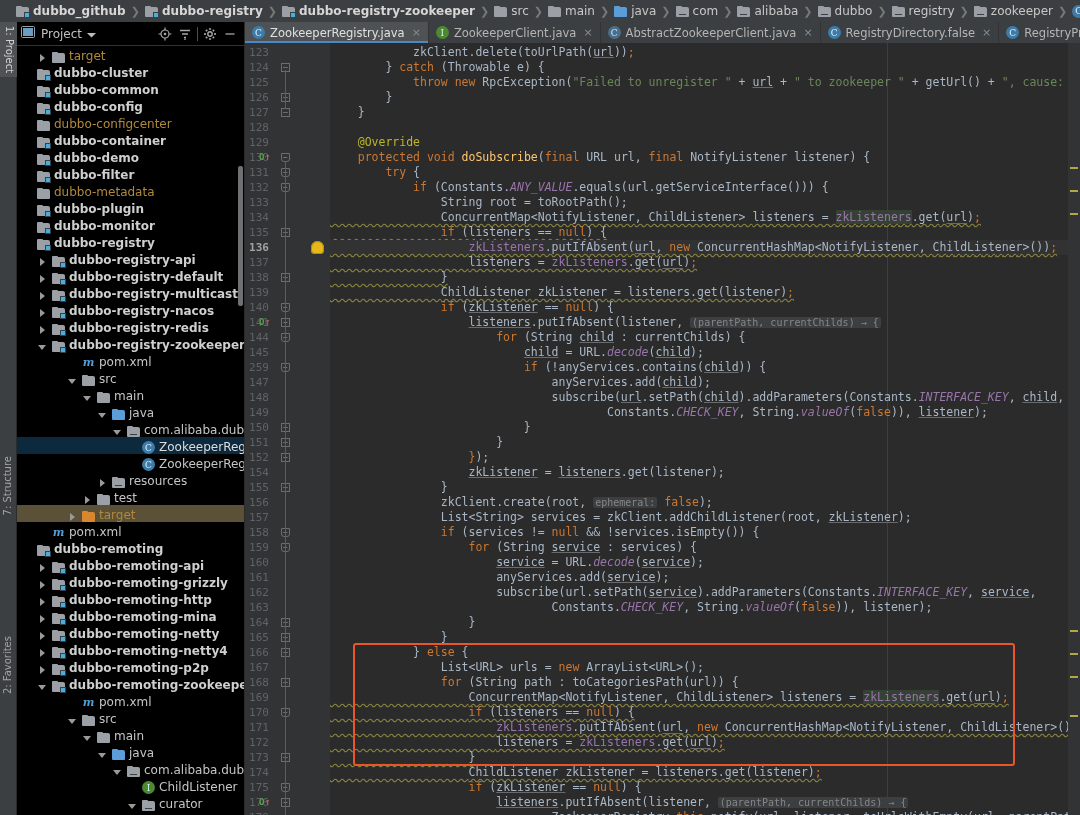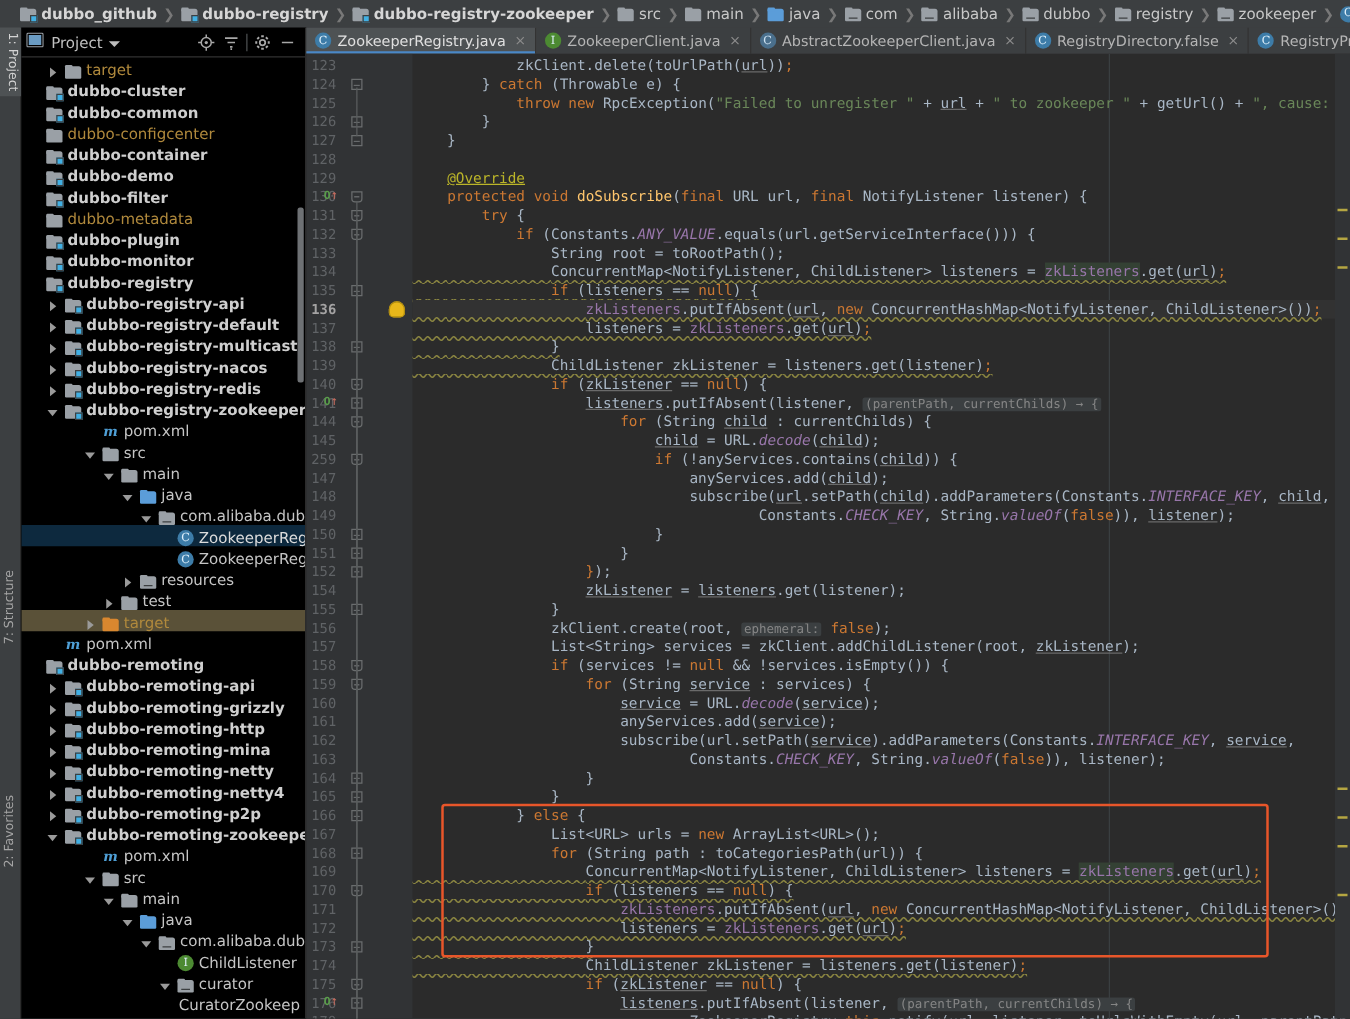--- a/index.html
+++ b/index.html
@@ -158,21 +158,21 @@
   }
   #code{
     position:absolute; left:85px; top:0; width:750px; height:100%;
     white-space:pre; color:#a9b7c6;
   }
   .ln{ height:15px; line-height:15px; white-space:pre; }
 
   
   .kw{ color:#cc7832; }
   .str{ color:#6a8759; }
-  .ann{ color:#bbb529;text-decoration:underline; }
+  .ann{ color:#bbb529; }
   .mth{ color:#ffc66d; }
   .fld{ color:#9876aa; }
   .stat{ color:#9876aa; font-style:italic; }
   .cnst{ color:#9876aa; font-style:italic;margin-top:32px; }
   .id{ color:#a9b7c6; }
   .u{ text-decoration:underline; text-decoration-color:#6a6a6a; }
   .hintbg{ background:#3b3f41; color:#868686; padding:0 2px; border-radius:2px; font-size:10px; }
   .selbg{ background:#344134; }
   .dupe{
     text-decoration:underline; text-decoration-style:wavy;
@@ -332,20 +332,27 @@
           <i class="badge"></i>
         </span>
         <span class="lbl">dubbo-cluster</span>
       </div>
       <div class="row mod" style="padding-left: 6px;">
         <span class="arrow"></span>
         <span class="ico ico-folder">
           <i class="badge"></i>
         </span>
         <span class="lbl">dubbo-common</span>
+      </div>
+      <div class="row mod" style="padding-left: 6px;">
+        <span class="arrow"></span>
+        <span class="ico ico-folder">
+          <i class="badge"></i>
+        </span>
+        <span class="lbl">dubbo-config</span>
       </div>
       <div class="row excl" style="padding-left: 6px;">
         <span class="arrow"></span>
         <span class="ico ico-folder"></span>
         <span class="lbl">dubbo-configcenter</span>
       </div>
       <div class="row mod" style="padding-left: 6px;">
         <span class="arrow"></span>
         <span class="ico ico-folder">
           <i class="badge"></i>

